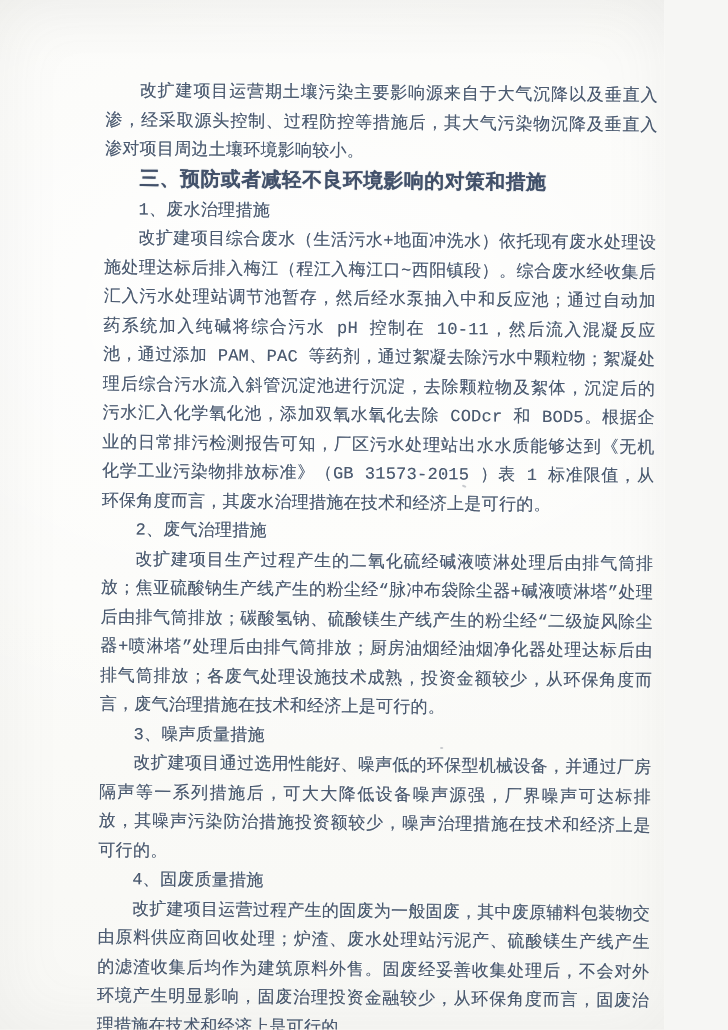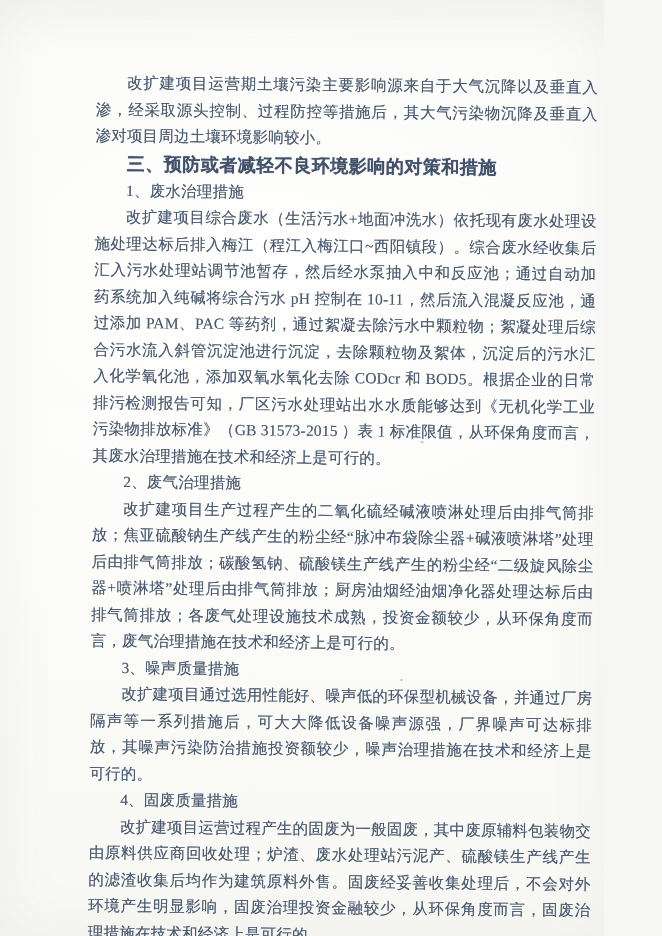--- a/index.html
+++ b/index.html
@@ -11,21 +11,21 @@
     background: #f6f6f4;
   }
   .paper {
     position: relative;
     width: 604px;
     height: 936px;
     background:
       radial-gradient(ellipse 900px 600px at 45% 30%, rgba(255,255,255,0.9), rgba(255,255,255,0) 70%),
       linear-gradient(180deg, #f5f5f2 0%, #fafaf7 6%, #fbfbf8 60%, #f8f8f5 100%);
     box-shadow: inset 0 0 60px rgba(120,120,110,0.08);
-    font-family: Liberation Serif, serif;
+    font-family: Liberation Mono, monospace;
   }
   .doc {
     position: absolute;
     top: 70px;
     left: 96px;
     width: 502px;
     transform: rotate(0.55deg);
     transform-origin: 30px 20px;
     color: #4b5a70;
     font-size: 15.5px;

